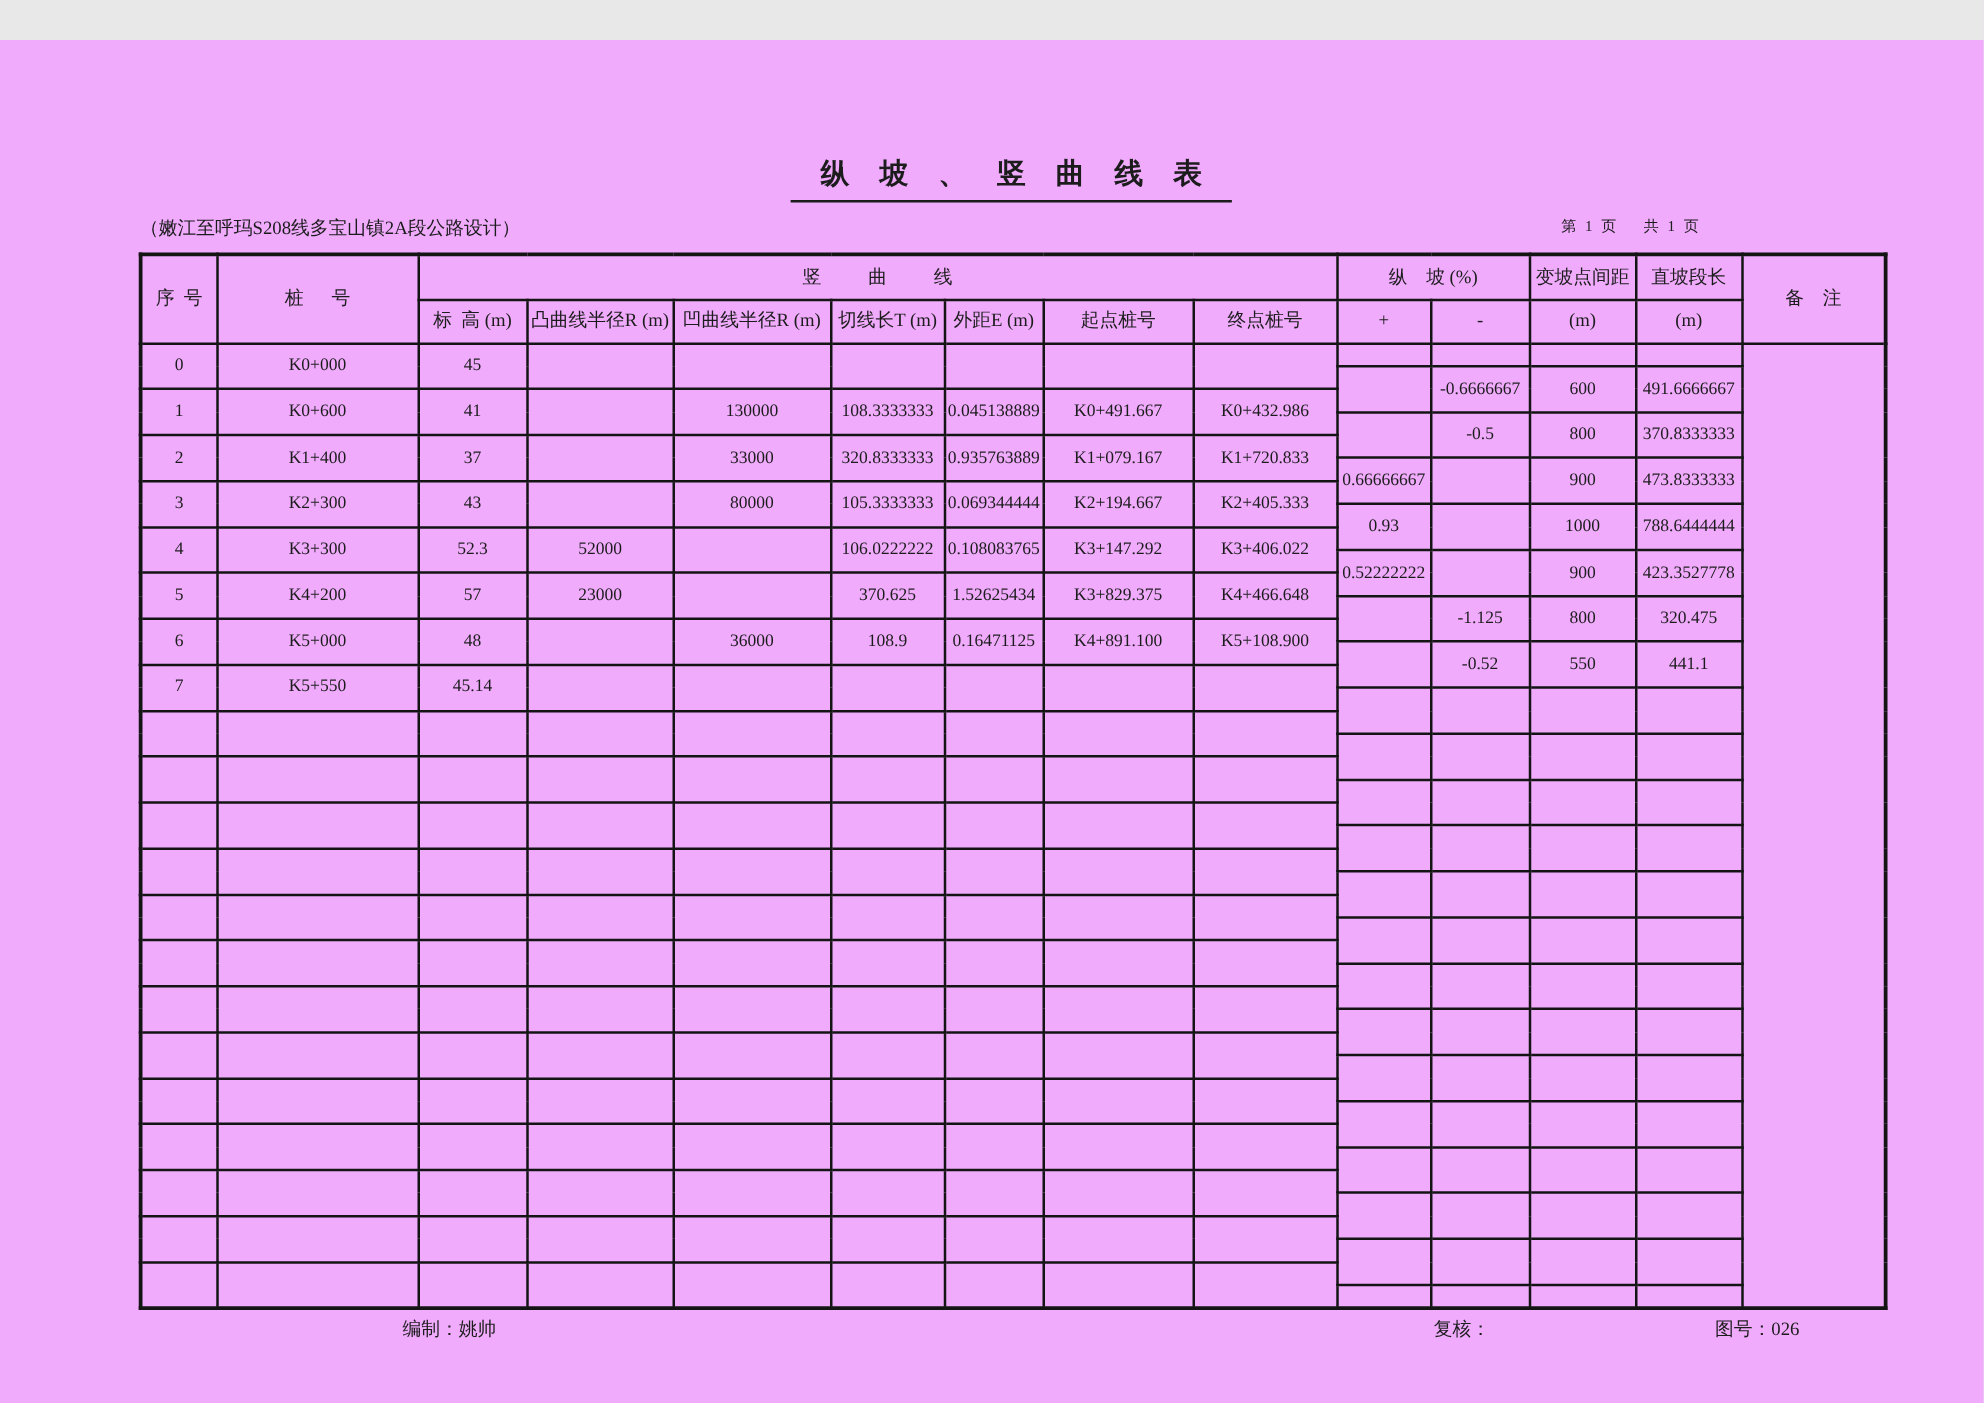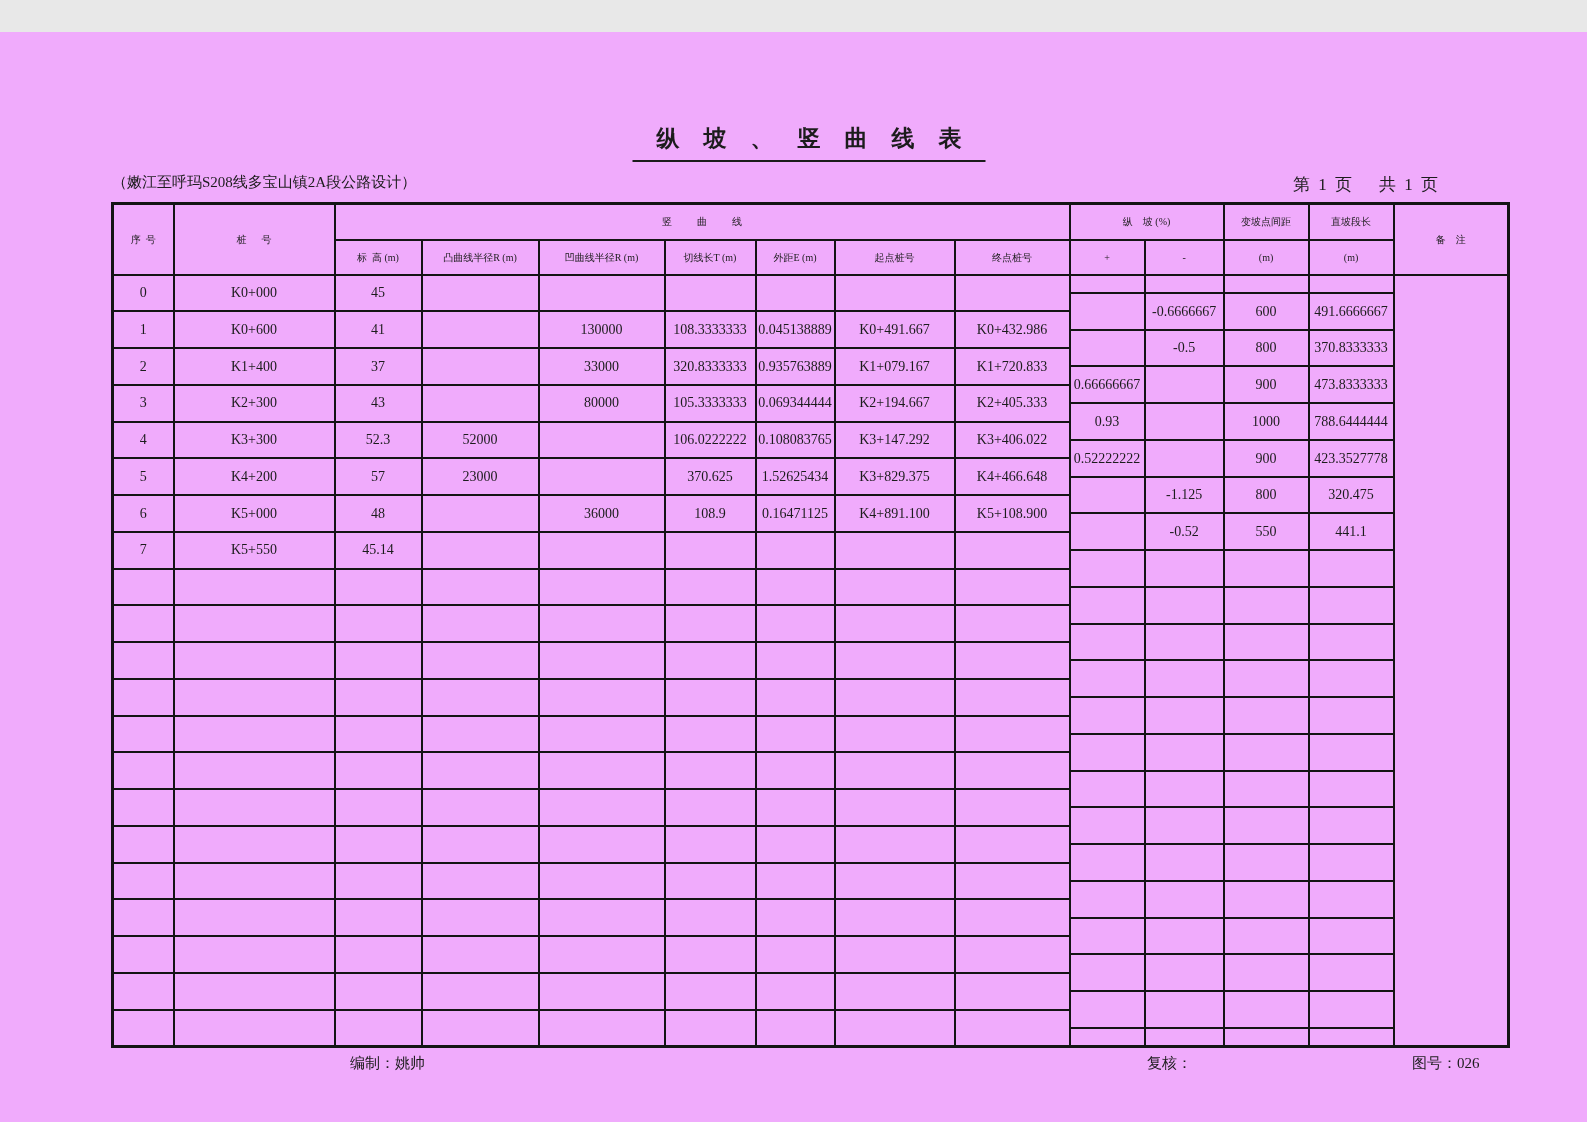--- a/index.html
+++ b/index.html
@@ -18,45 +18,45 @@
     font-size:23px; font-weight:bold;
     letter-spacing:24px; white-space:pre;
     padding:0 0 6px 24px;
     border-bottom:2px solid #1c1c1c;
   }
   .subtitle {
     position:absolute; left:112px; top:141px;
     font-size:15px; white-space:pre;
   }
   .pageinfo {
-    position:absolute; left:1293px; top:141px;
-    font-size:17px; white-space:pre; letter-spacing:2px;
+    position:absolute; left:1249px; top:141px;
+    font-size:12px; white-space:pre; letter-spacing:2px;
   }
   table.main-table {
     position:absolute; left:111px; top:170px;
     width:1396px;
     border-collapse:collapse; table-layout:fixed;
     border:3px solid #141414;
   }
   .main-table th, .main-table td {
     border:2px solid #141414;
     padding:0;
     text-align:center; vertical-align:middle;
     font-weight:normal;
     font-size:14px; line-height:1.1;
     white-space:pre; overflow:hidden;
     font-family:"Liberation Serif","DejaVu Serif",serif;
   }
-  .main-table thead th { font-size:10px; }
+  .main-table thead th { font-size:15px; }
   .main-table thead tr.hr1 { height:36px; }
   .main-table thead tr.hr2 { height:35px; }
   .footer-item { position:absolute; font-size:15px; white-space:pre; }
-  .f-bianzhi { left:350px; top:1022px; }
+  .f-bianzhi { left:322px; top:1022px; }
   .f-fuhe   { left:1147px; top:1022px; }
-  .f-tuhao  { left:1412px; top:1022px; }
+  .f-tuhao  { left:1372px; top:1022px; }
 </style>
 </head>
 <body>
 
 <div class="page">
 
   <div class="title">纵坡、竖曲线表</div>
   <div class="subtitle">（嫩江至呼玛S208线多宝山镇2A段公路设计）</div>
   <div class="pageinfo">第 1 页    共 1 页</div>
 

